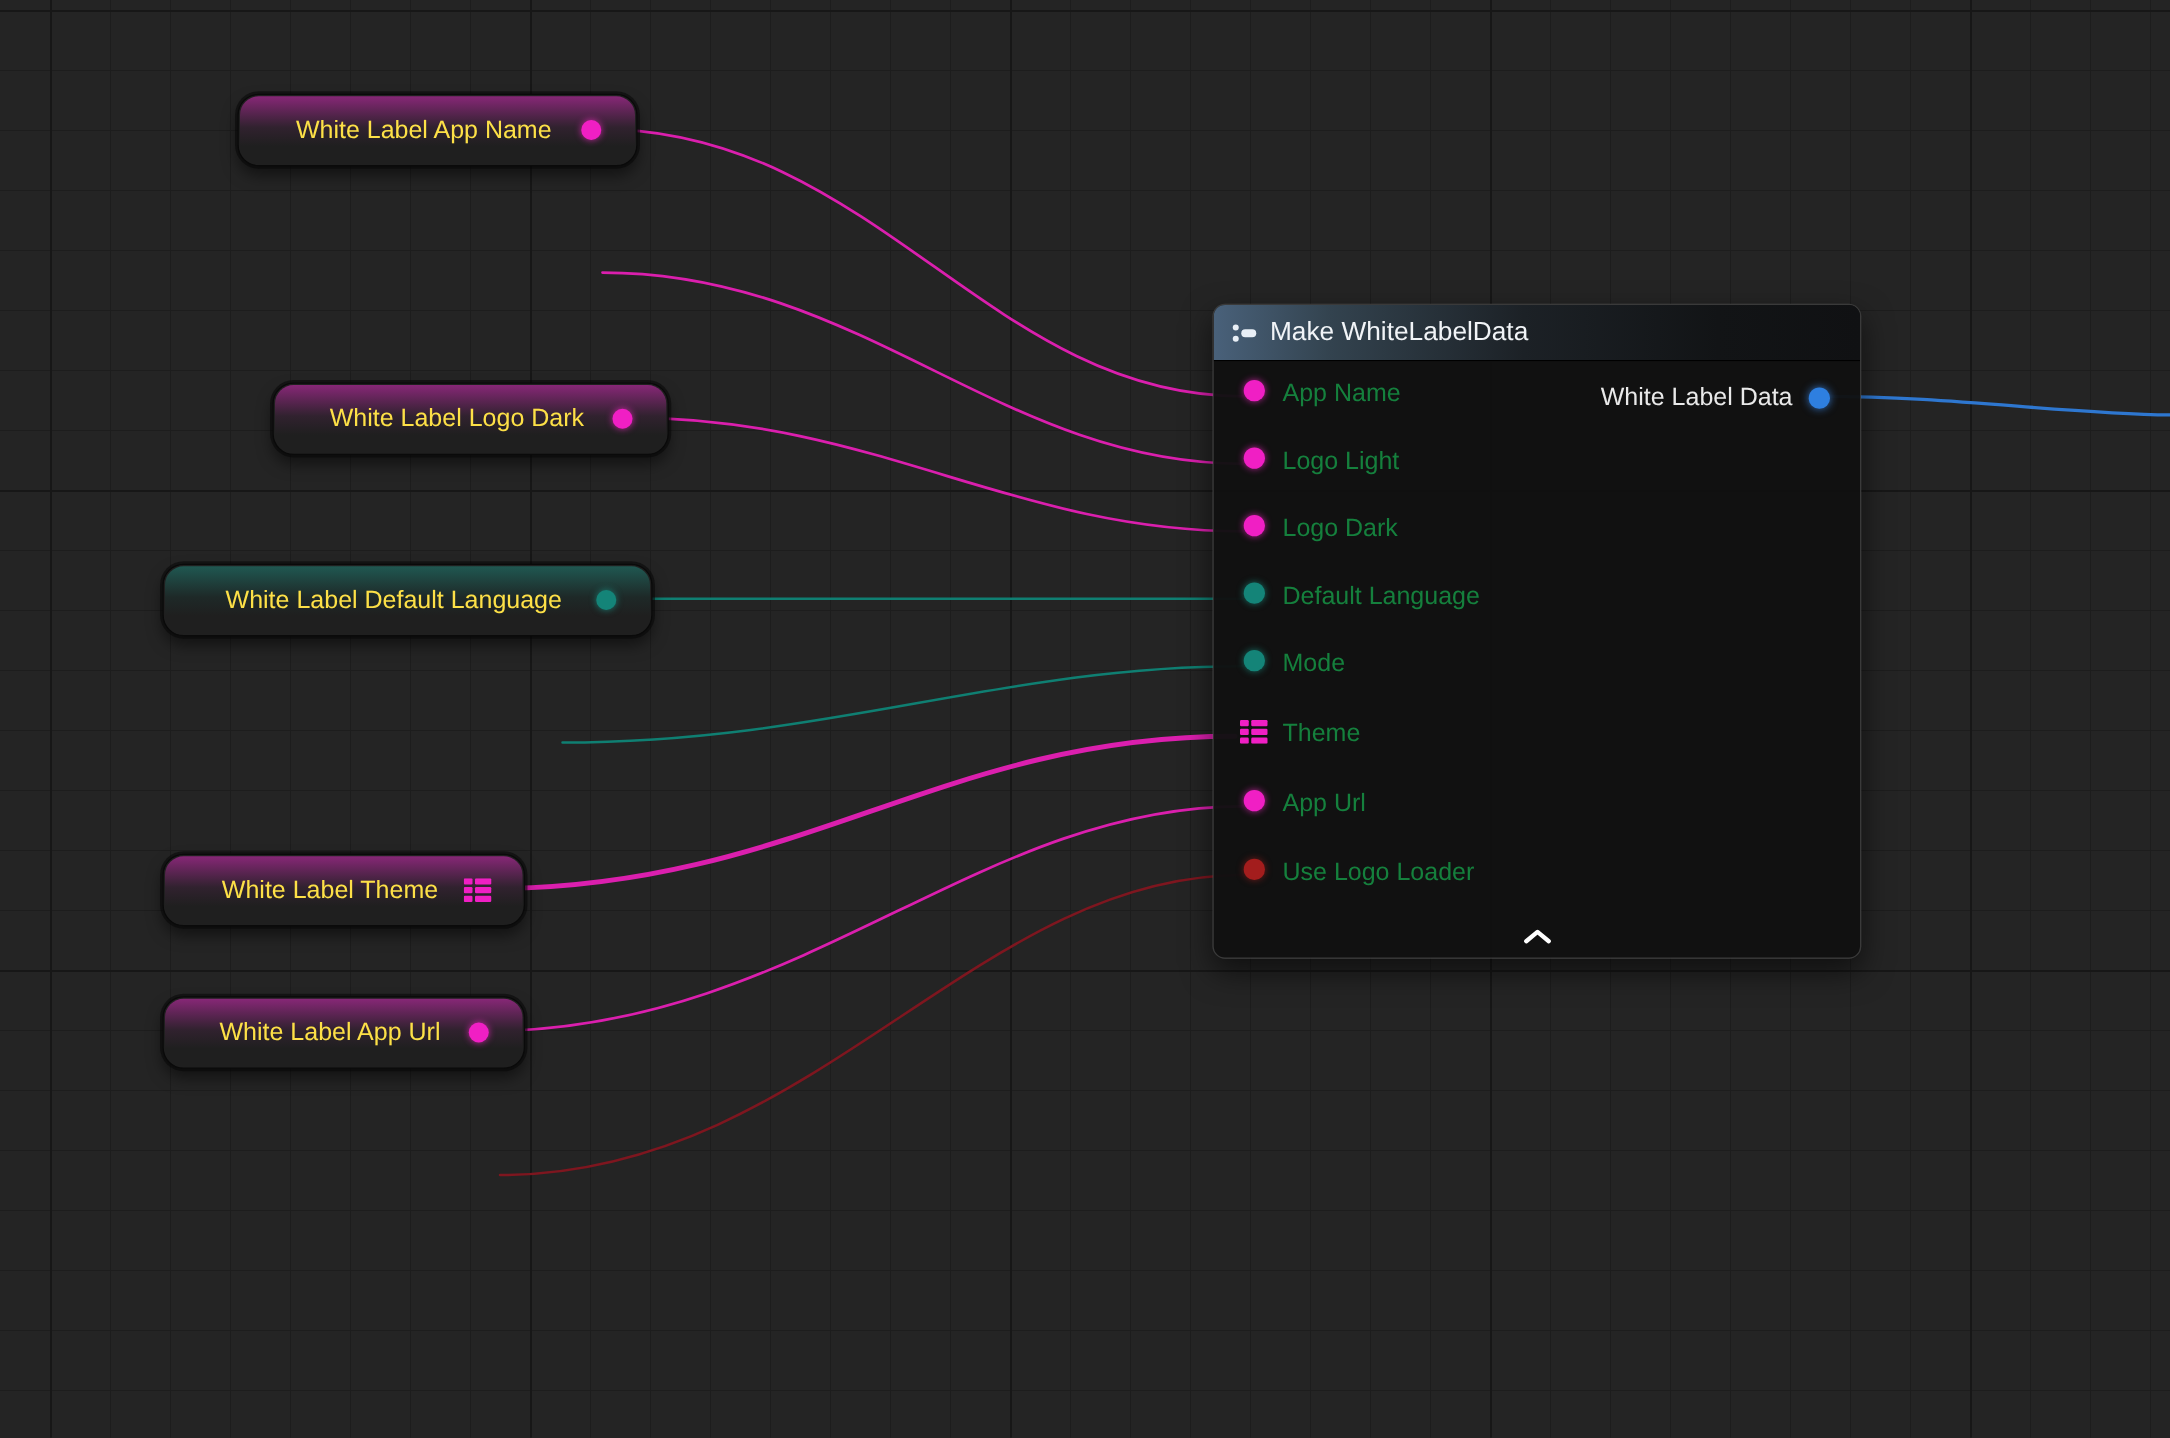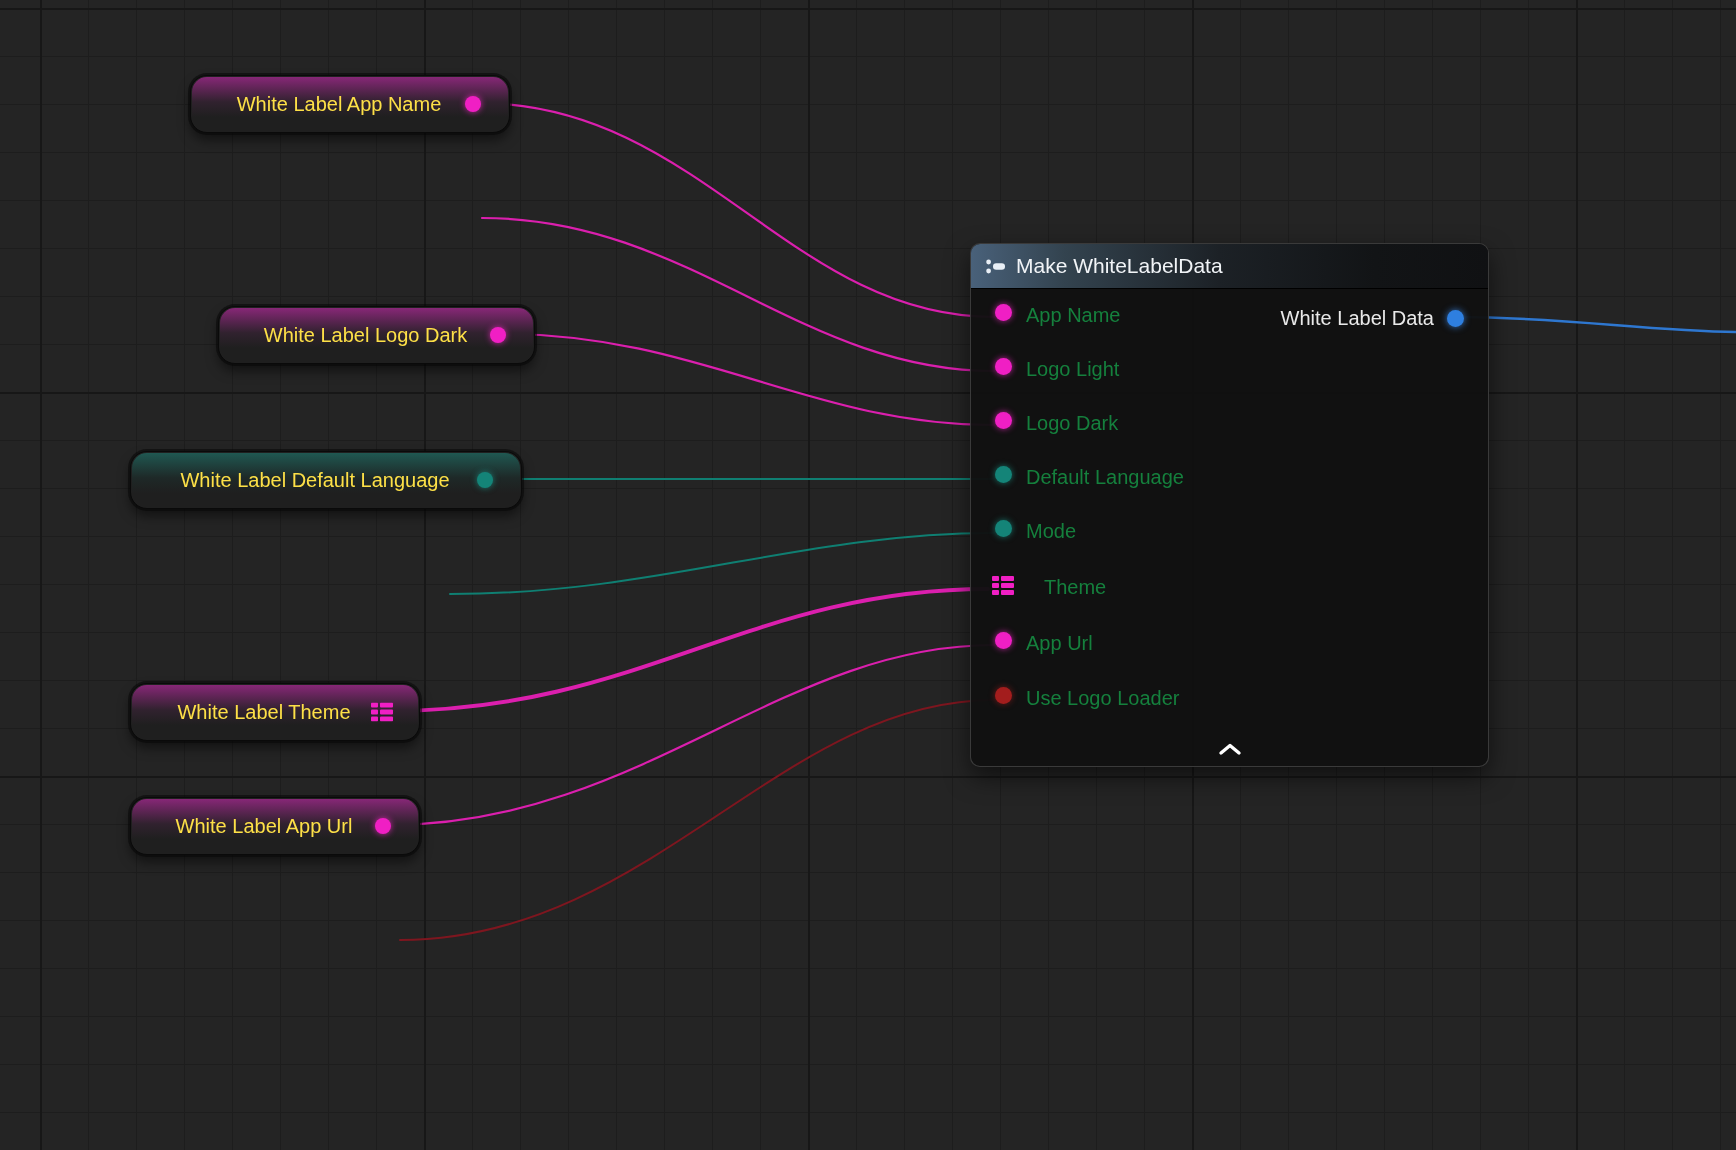--- a/index.html
+++ b/index.html
@@ -67,21 +67,21 @@
     border-bottom:1px solid #000;
     display:flex;align-items:center;gap:10px;padding:0 14px;
     color:#f1f4f7;font-size:21px;font-weight:normal;cursor:default;
   }
   .nicon{display:flex;align-items:center;}
   .prow{
     position:absolute;left:24px;height:28px;
     display:flex;align-items:flex-start;gap:14px;
     color:#15803d;font-size:20px;white-space:nowrap;
   }
-  .prow.map{left:21px;gap:28px;}
+  .prow.map{left:21px;gap:10px;}
   .pcircle{width:17px;height:17px;border-radius:50%;flex:0 0 auto;}
   .pcircle.magenta{background:var(--magenta);box-shadow:0 0 6px rgba(255,40,205,.7);}
   .pcircle.teal{background:var(--teal);box-shadow:0 0 6px rgba(25,160,145,.65);}
   .pcircle.red{background:var(--red);box-shadow:0 0 6px rgba(190,35,35,.55);}
   .pcircle.blue{background:var(--blue);box-shadow:0 0 7px rgba(60,140,240,.8);}
   .orow{
     position:absolute;right:24px;height:28px;
     display:flex;align-items:center;gap:13px;
     color:#e9e9e9;font-size:20px;white-space:nowrap;
   }

